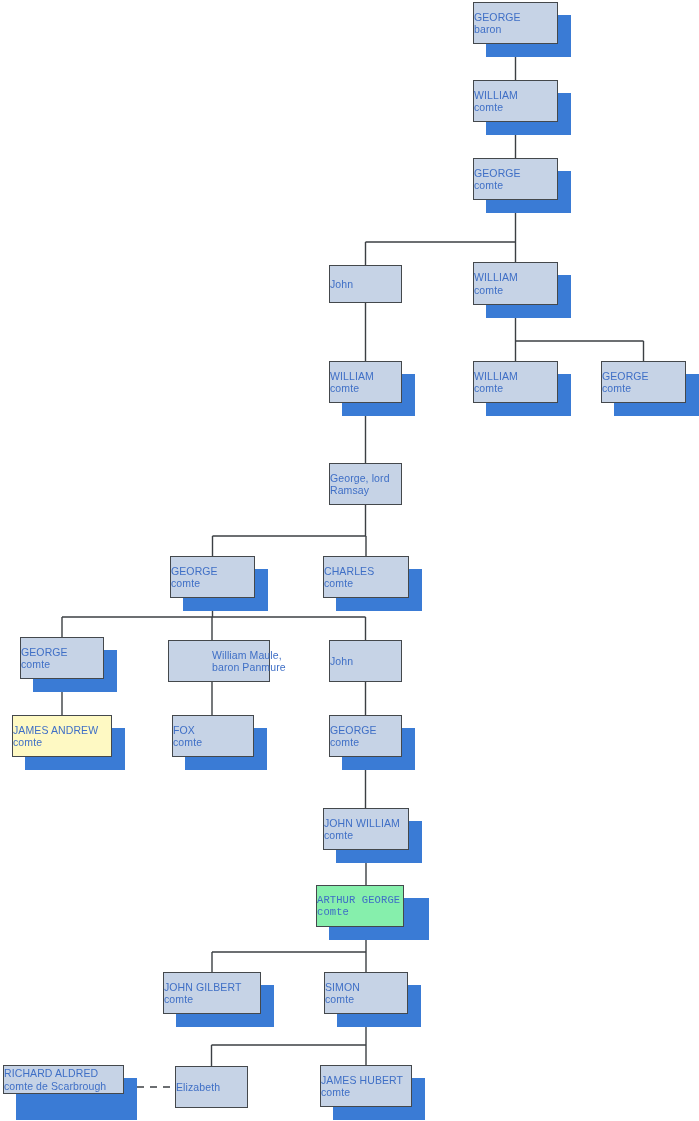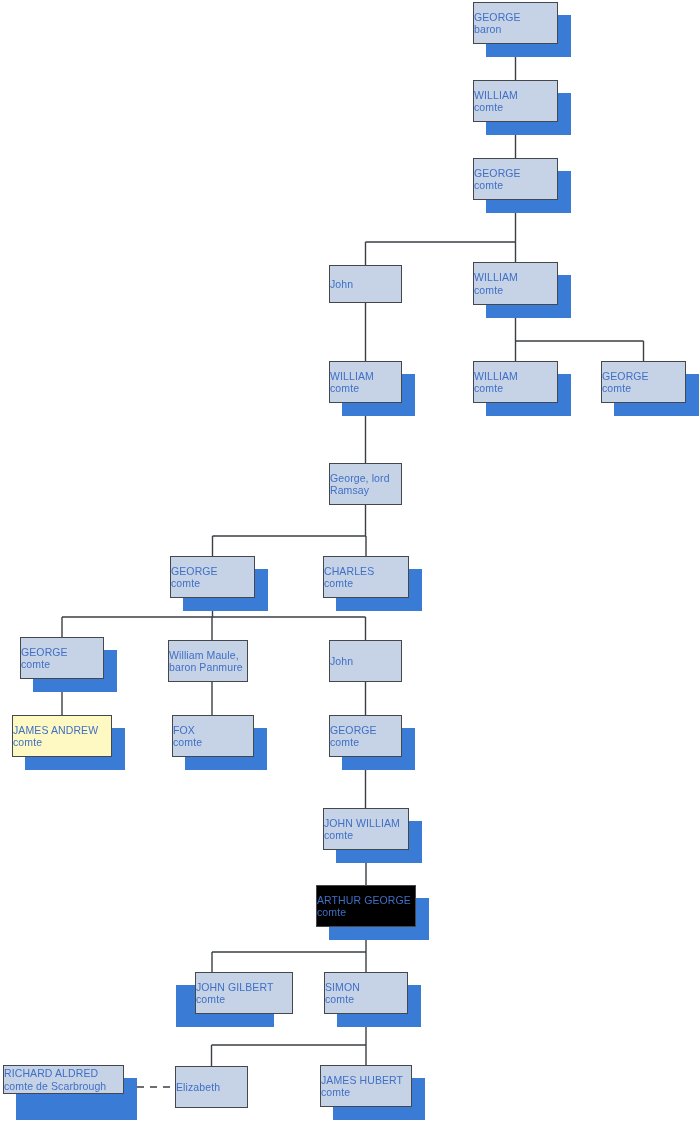--- a/index.html
+++ b/index.html
@@ -140,21 +140,21 @@
       <div class="shadow" style="left: 336px; top: 569px; width: 86px; height: 42px; background: rgb(58, 123, 213);"></div>
       <div class="node" style="left: 323px; top: 556px; width: 86px; height: 42px; background: rgb(198, 211, 230); border-color: rgb(68, 72, 76); color: rgb(63, 111, 198);">
         <span class="ln">CHARLES</span>
         <span class="ln">comte</span>
       </div>
       <div class="shadow" style="left: 33px; top: 650px; width: 84px; height: 42px; background: rgb(58, 123, 213);"></div>
       <div class="node" style="left: 20px; top: 637px; width: 84px; height: 42px; background: rgb(198, 211, 230); border-color: rgb(68, 72, 76); color: rgb(63, 111, 198);">
         <span class="ln">GEORGE</span>
         <span class="ln">comte</span>
       </div>
-      <div class="node" style="left: 168px; top: 640px; width: 80px; height: 42px; background: rgb(198, 211, 230); border-color: rgb(68, 72, 76); color: rgb(63, 111, 198);">
+      <div class="node" style="left: 168px; top: 640px; width: 102px; height: 42px; background: rgb(198, 211, 230); border-color: rgb(68, 72, 76); color: rgb(63, 111, 198); padding-left: 43px;">
         <span class="ln">William Maule,</span>
         <span class="ln">baron Panmure</span>
       </div>
       <div class="node" style="left: 329px; top: 640px; width: 73px; height: 42px; background: rgb(198, 211, 230); border-color: rgb(68, 72, 76); color: rgb(63, 111, 198);">
         <span class="ln">John</span>
       </div>
       <div class="shadow" style="left: 25px; top: 728px; width: 100px; height: 42px; background: rgb(58, 123, 213);"></div>
       <div class="node" style="left: 12px; top: 715px; width: 100px; height: 42px; background: #fef9c3; border-color: rgb(68, 72, 76); color: rgb(63, 111, 198);">
         <span class="ln">JAMES ANDREW</span>
         <span class="ln">comte</span>
@@ -168,26 +168,26 @@
       <div class="node" style="left: 329px; top: 715px; width: 73px; height: 42px; background: rgb(198, 211, 230); border-color: rgb(68, 72, 76); color: rgb(63, 111, 198);">
         <span class="ln">GEORGE</span>
         <span class="ln">comte</span>
       </div>
       <div class="shadow" style="left: 336px; top: 821px; width: 86px; height: 42px; background: rgb(58, 123, 213);"></div>
       <div class="node" style="left: 323px; top: 808px; width: 86px; height: 42px; background: rgb(198, 211, 230); border-color: rgb(68, 72, 76); color: rgb(63, 111, 198);">
         <span class="ln">JOHN WILLIAM</span>
         <span class="ln">comte</span>
       </div>
       <div class="shadow" style="left: 329px; top: 898px; width: 100px; height: 42px; background: rgb(58, 123, 213);"></div>
-      <div class="node" style="left: 316px; top: 885px; width: 100px; height: 42px; background: #000000; border-color: rgb(68, 72, 76); color: rgb(63, 111, 198);">
+      <div class="node" style="left: 316px; top: 885px; width: 88px; height: 42px; background: #86efac; border-color: rgb(68, 72, 76); color: rgb(63, 111, 198); font-family: Liberation Mono, monospace;">
         <span class="ln">ARTHUR GEORGE</span>
         <span class="ln">comte</span>
       </div>
       <div class="shadow" style="left: 176px; top: 985px; width: 98px; height: 42px; background: rgb(58, 123, 213);"></div>
-      <div class="node" style="left: 163px; top: 972px; width: 98px; height: 42px; background: rgb(198, 211, 230); border-color: rgb(68, 72, 76); color: rgb(63, 111, 198); margin-left: 32px;">
+      <div class="node" style="left: 163px; top: 972px; width: 98px; height: 42px; background: rgb(198, 211, 230); border-color: rgb(68, 72, 76); color: rgb(63, 111, 198);">
         <span class="ln">JOHN GILBERT</span>
         <span class="ln">comte</span>
       </div>
       <div class="shadow" style="left: 337px; top: 985px; width: 84px; height: 42px; background: rgb(58, 123, 213);"></div>
       <div class="node" style="left: 324px; top: 972px; width: 84px; height: 42px; background: rgb(198, 211, 230); border-color: rgb(68, 72, 76); color: rgb(63, 111, 198);">
         <span class="ln">SIMON</span>
         <span class="ln">comte</span>
       </div>
       <div class="shadow" style="left: 16px; top: 1078px; width: 121px; height: 42px; background: rgb(58, 123, 213);"></div>
       <div class="node" style="left: 3px; top: 1065px; width: 121px; height: 29px; background: rgb(198, 211, 230); border-color: rgb(68, 72, 76); color: rgb(63, 111, 198);">

